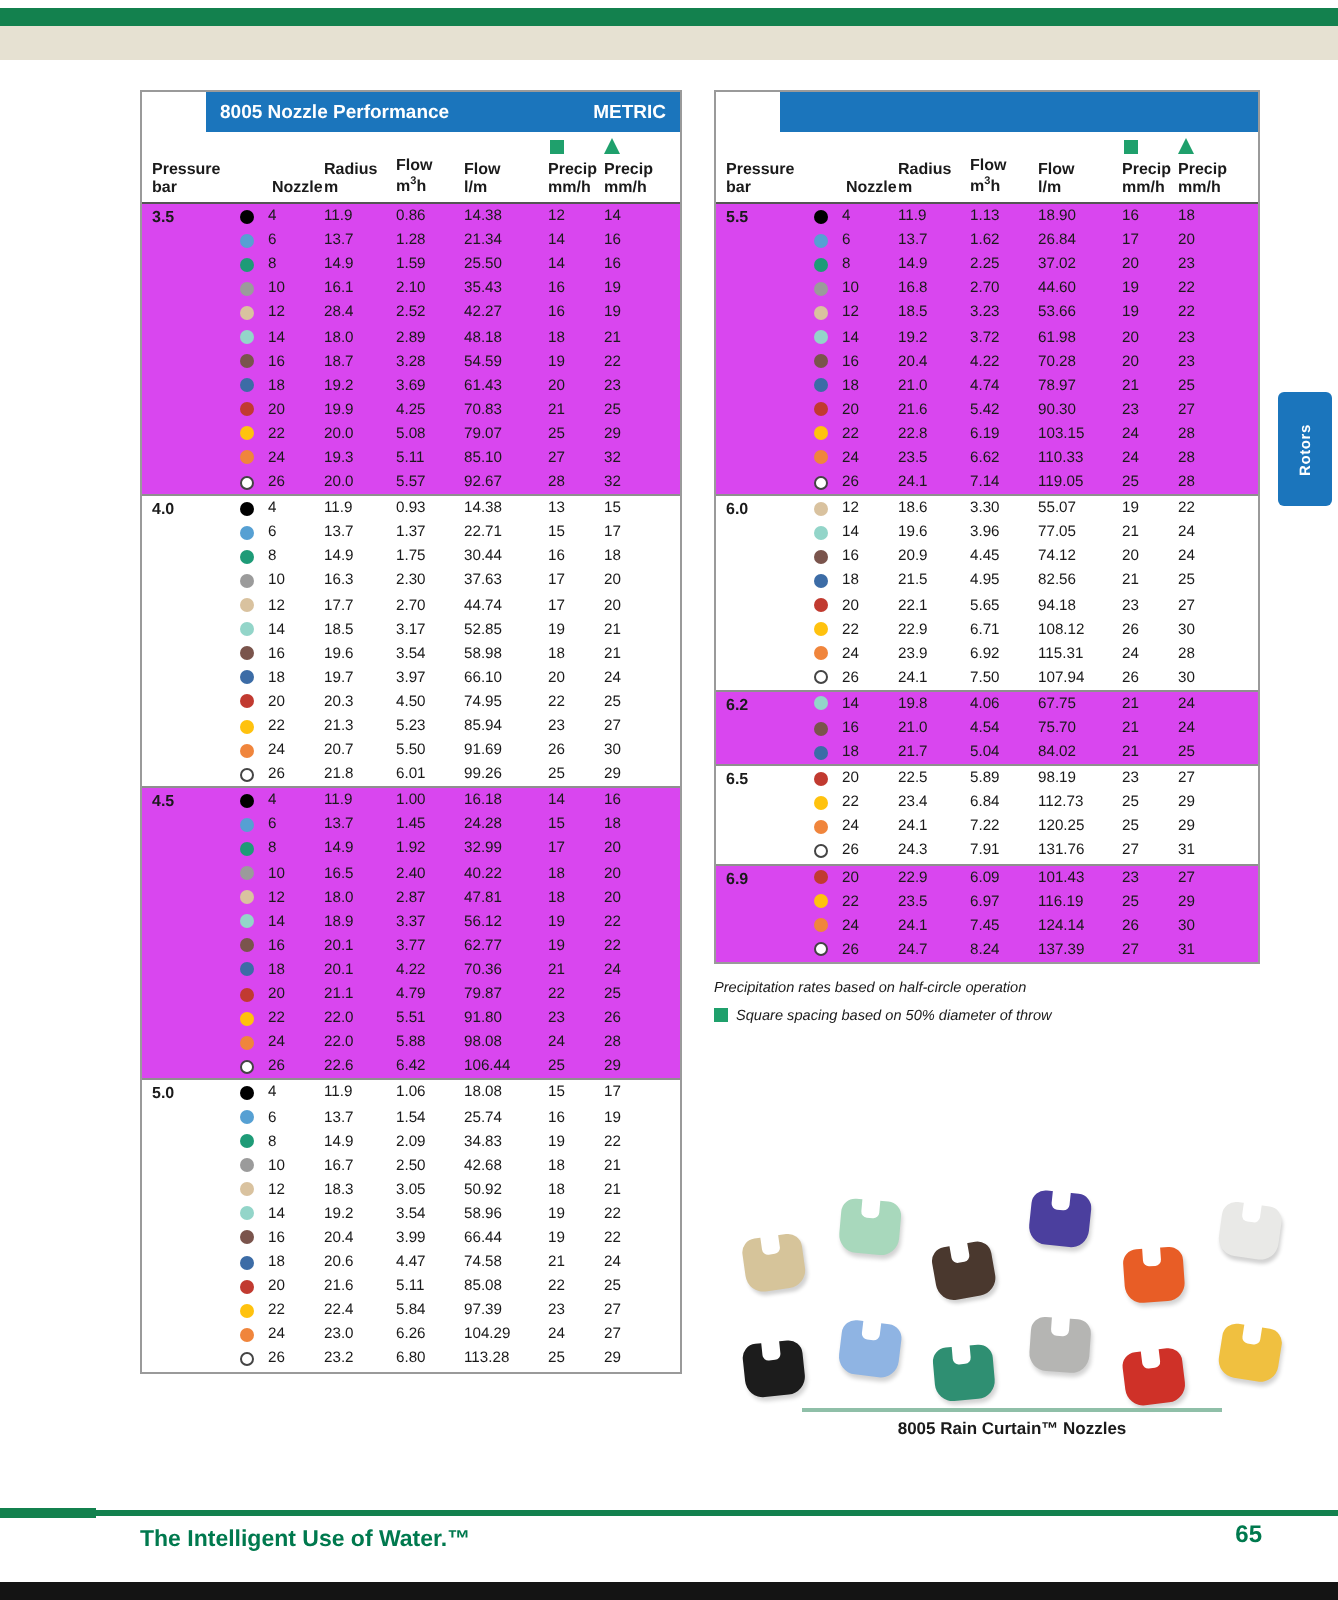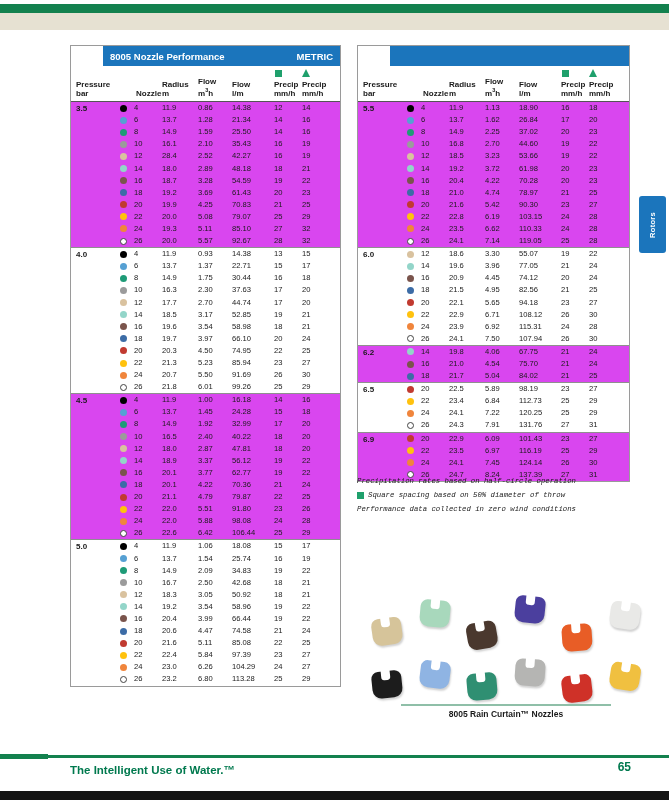--- a/index.html
+++ b/index.html
@@ -32,21 +32,21 @@
   .section.shaded { background:#d946ef; }
   .section + .section { border-top:1px solid #8f8f8f; }
   .pressure-label { position:absolute; top:2px; left:5px; font-size:8px; font-weight:bold; }
   .trow { display:flex; align-items:center; height:12.1px; }
   .c0{width:44px;} .c1{width:14px; display:flex; align-items:center;} .c2{width:28px;} .c3{width:36px;} .c4{width:34px;} .c5{width:42px;} .c6{width:28px;} .c7{width:27px;}
   .trow span { font-size:7.6px; line-height:8px; }
   .dot { width:7px; height:7px; border-radius:50%; }
   .dot.open { background:#fff; border:1.2px solid #444; }
 
   
-  #footnotes { position:absolute; left:357px; top:477px; width:292px;font-family:Liberation Mono, monospace; }
+  #footnotes { position:absolute; left:357px; top:489px; width:292px; }
   .fnote { display:flex; align-items:flex-start; font-size:7.3px; font-style:italic; line-height:9px; margin-bottom:5px; }
   .fnote .icon-square { margin:1px 4px 0 0; }
   .fnote .icon-triangle { border-left-width:4px; border-right-width:4px; border-bottom-width:7px; margin:1px 4px 0 1px; }
 
   
   #photo { position:absolute; left:372px; top:596px; width:268px; }
   .noz-row { display:flex; justify-content:space-between; }
   .nozzle { position:relative; width:30px; height:27px; border-radius:7px 7px 9px 9px; box-shadow:1px 2px 2px rgba(0,0,0,0.18); }
   .nozzle .notch { position:absolute; left:10px; top:-1px; width:9px; height:10px; background:#fff; border-radius:0 0 3px 3px; }
   .noz-row.r1 .nozzle:nth-child(1){margin-top:22px; transform:rotate(-8deg);}
@@ -1142,23 +1142,20 @@
 </div>
 
 <div id="footnotes">
     <div class="fnote">
       <span>Precipitation rates based on half-circle operation</span>
     </div>
     <div class="fnote">
       <div class="icon-square"></div>
       <span>Square spacing based on 50% diameter of throw</span>
     </div>
-    <div class="fnote">
-      <span>Performance data collected in zero wind conditions</span>
-    </div>
   </div>
 
 <div id="photo">
   <div class="noz-row r1">
       <div class="nozzle" style="background: rgb(214, 196, 154);">
         <div class="notch"></div>
       </div>
       <div class="nozzle" style="background: rgb(168, 216, 188);">
         <div class="notch"></div>
       </div>

